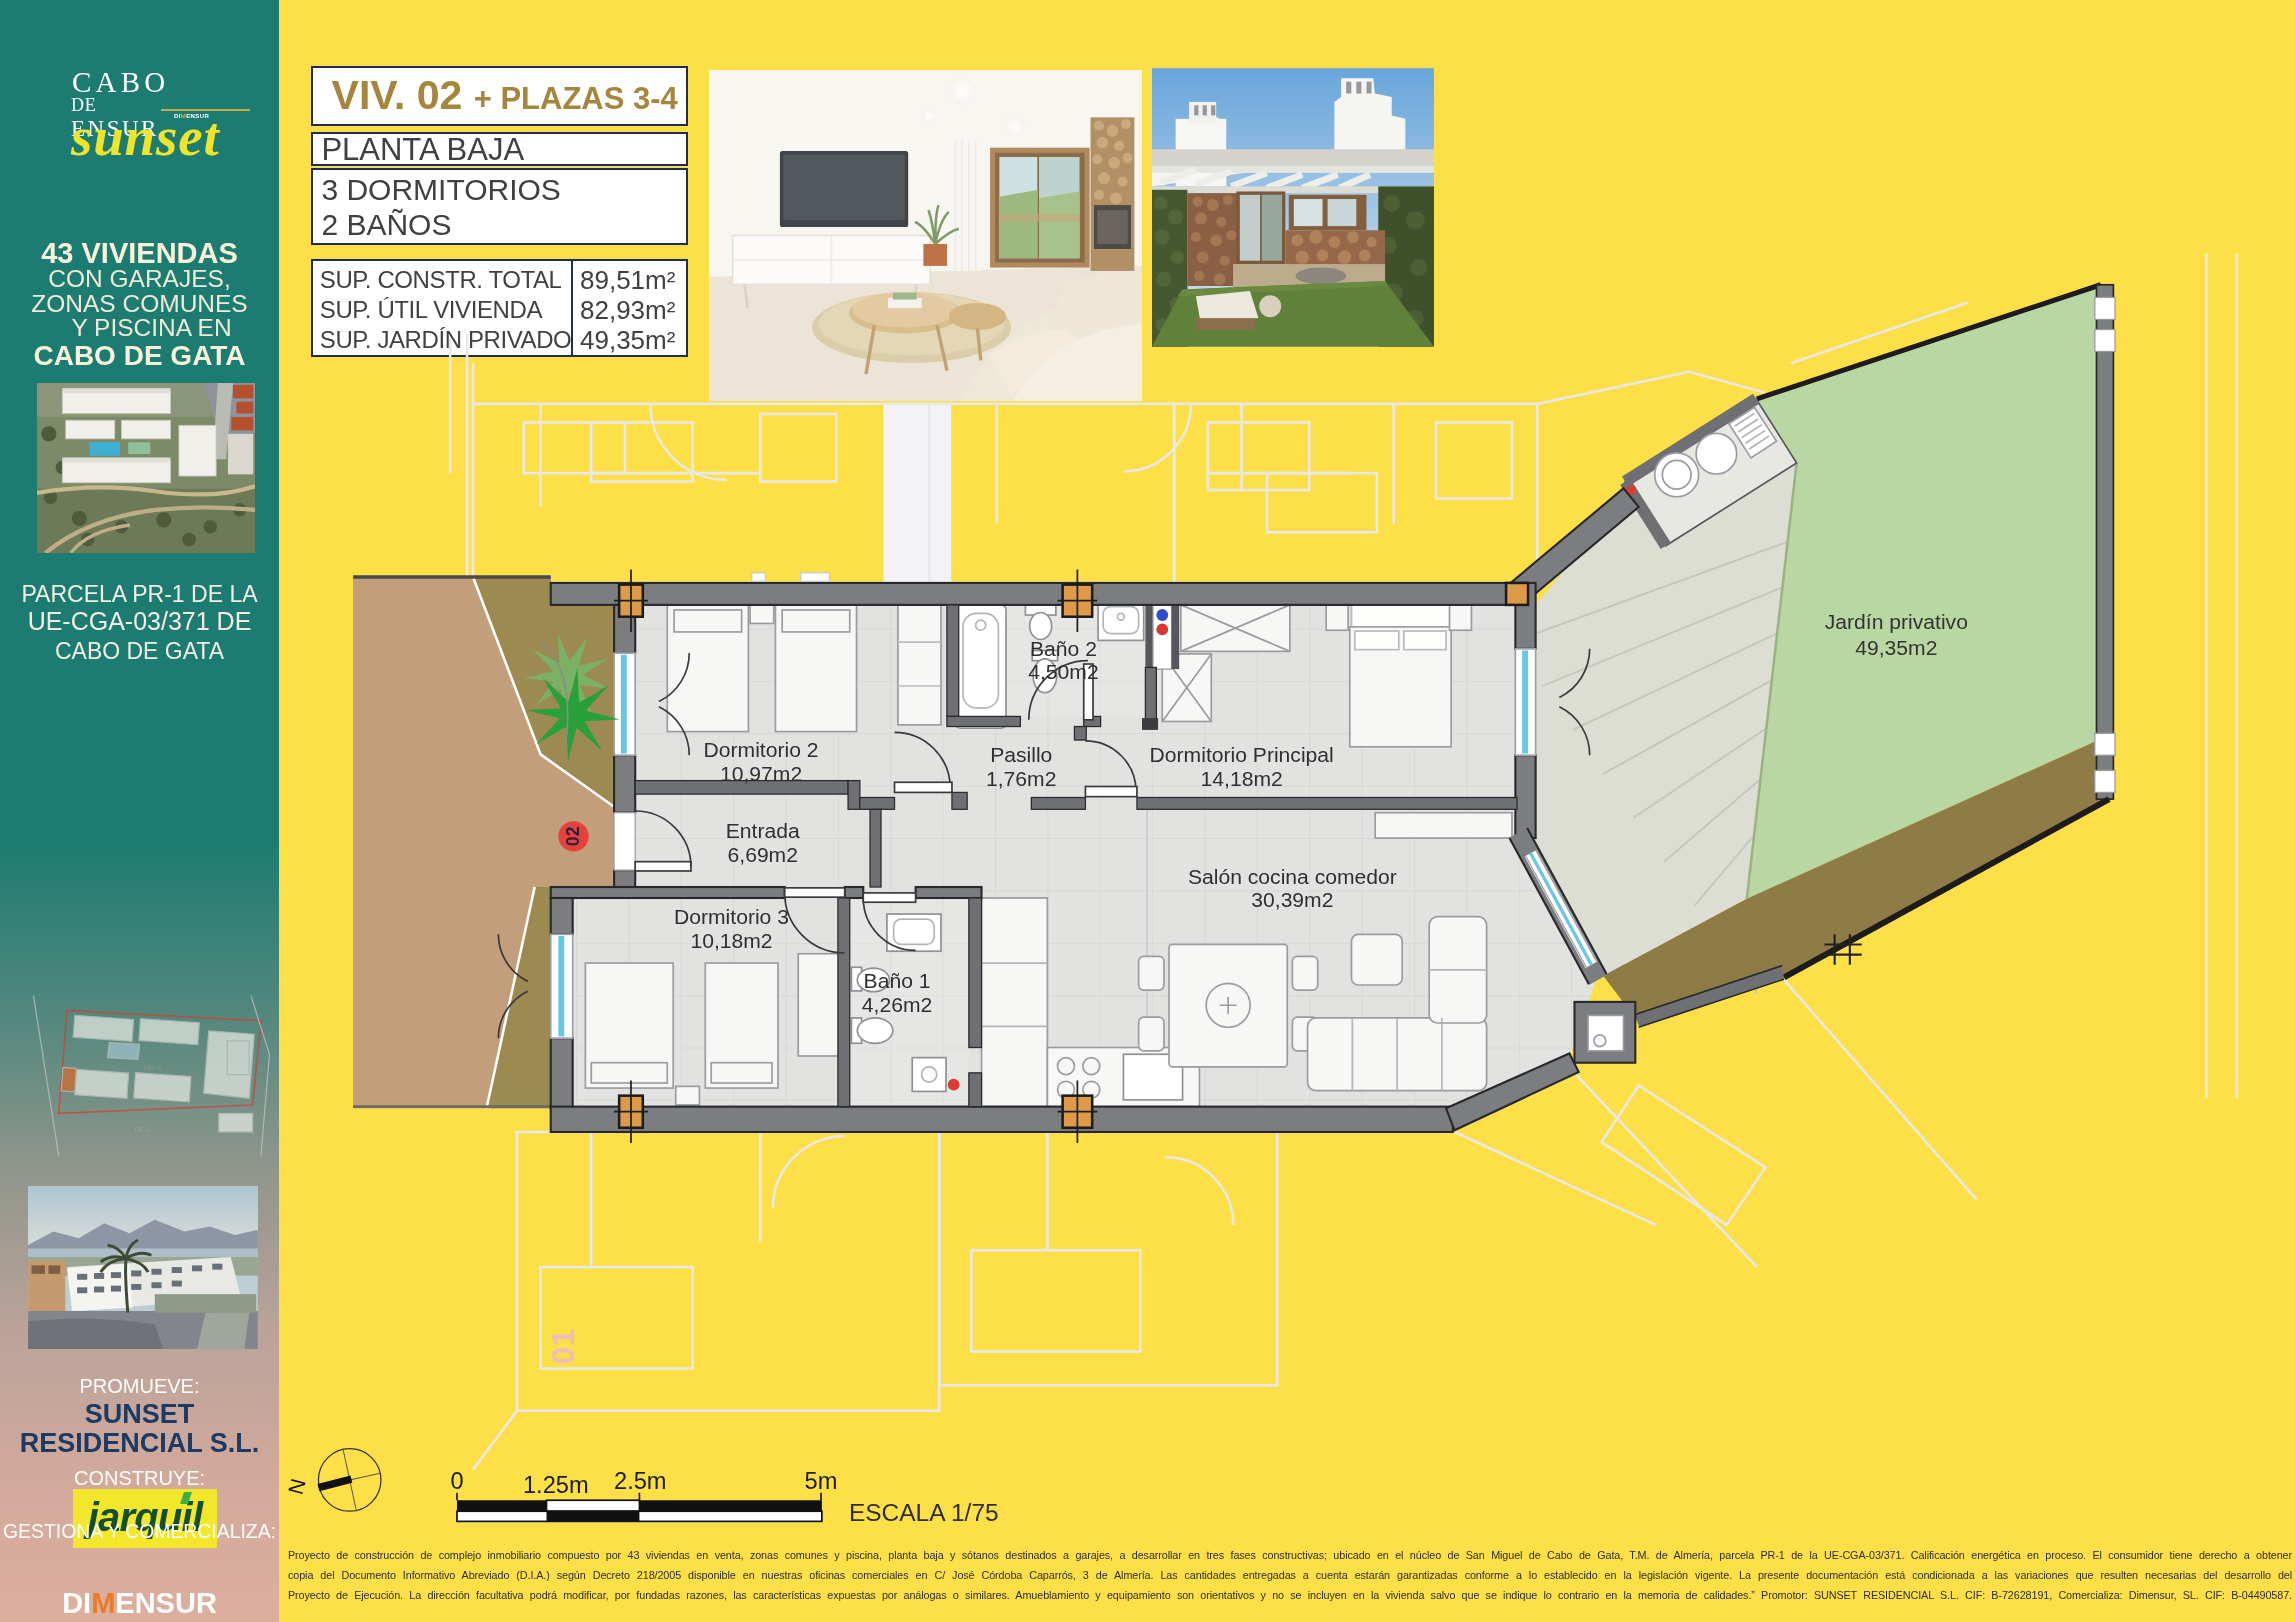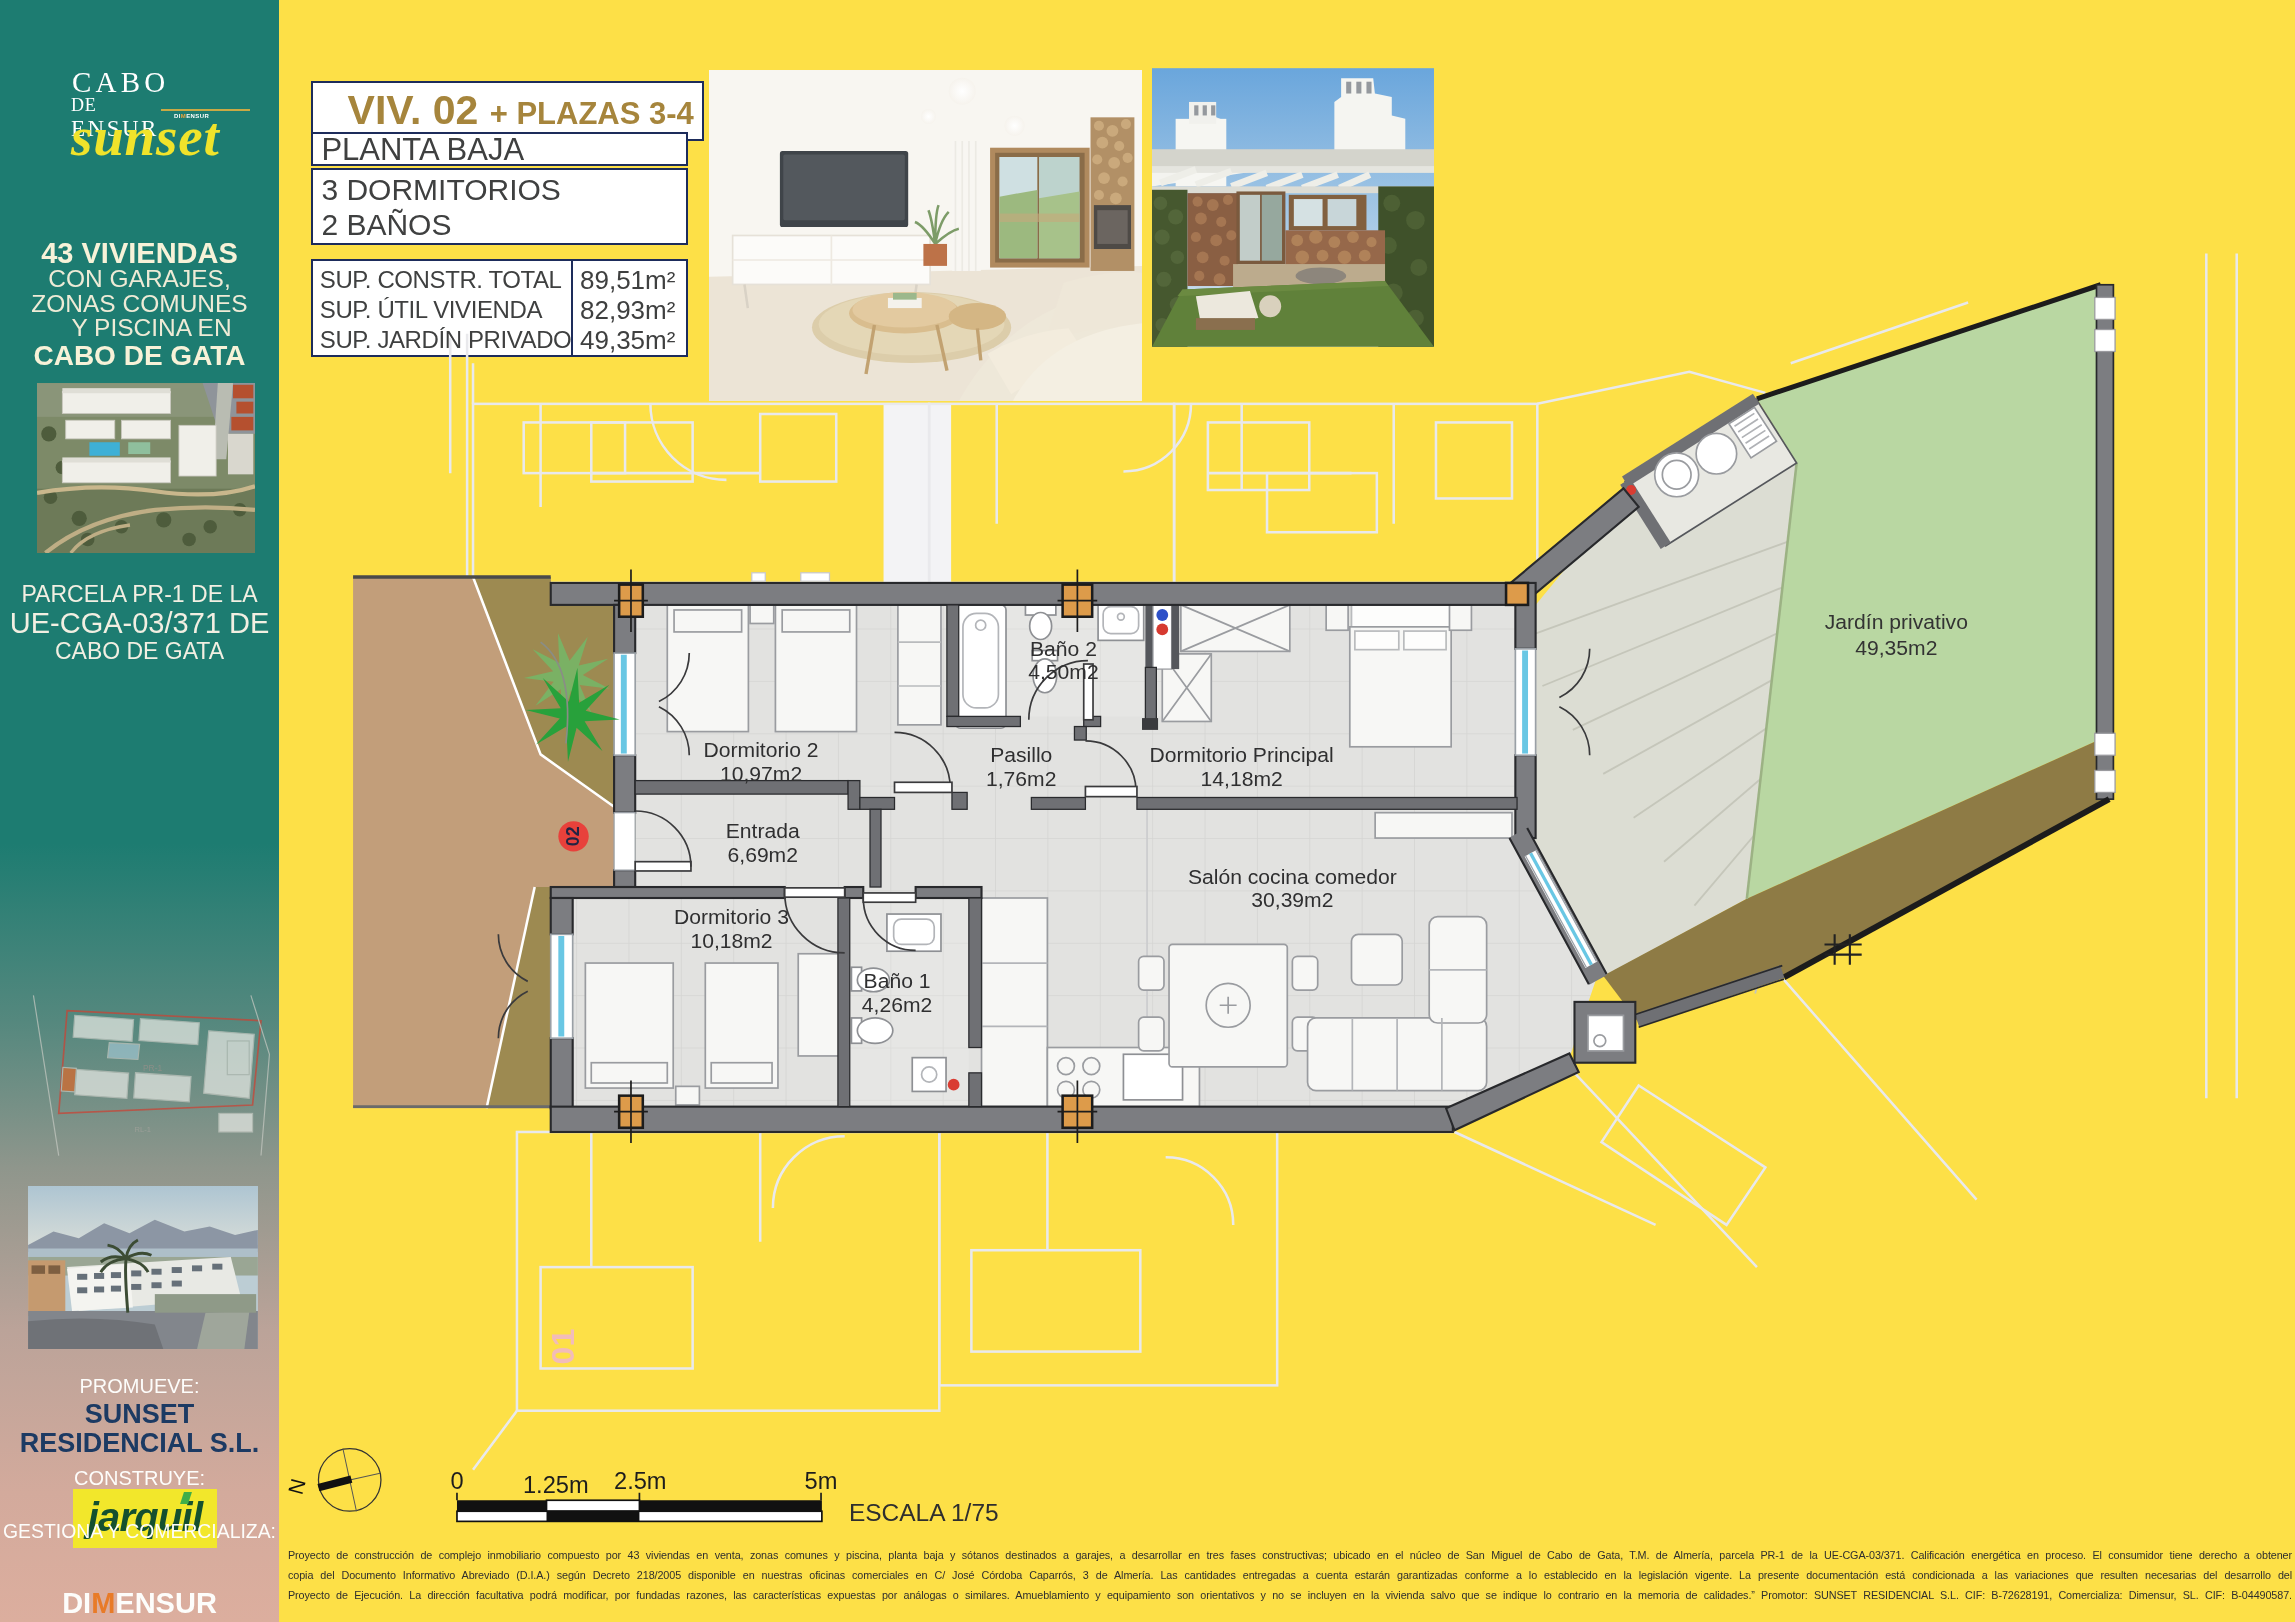--- a/index.html
+++ b/index.html
@@ -64,21 +64,21 @@
           <rect x="30" y="88" width="128" height="6"></rect>
         </g>
       <rect x="62" y="70" width="36" height="16" fill="#3eb0d6"></rect>
       <rect x="108" y="70" width="26" height="14" fill="#8fbf9d"></rect>
       <path d="M0,130 Q70,118 140,128 T258,122" stroke="#c9b78c" stroke-width="5" fill="none"></path>
       <path d="M10,201 Q60,160 140,150 Q200,144 258,150" stroke="#bfae85" stroke-width="5" fill="none"></path>
       <path d="M40,201 Q60,175 110,168" stroke="#bfae85" stroke-width="4" fill="none"></path>
     </svg>
 
     <div class="sideC abs" style="top:581px;font-size:23px;color:#f2efe2;">PARCELA PR-1 DE LA</div>
-    <div class="sideC abs" style="top:607px;font-size:29px;color:#f2efe2;">UE-CGA-03/371 DE</div>
+    <div class="sideC abs" style="top:607px;font-size:25px;color:#f2efe2;">UE-CGA-03/371 DE</div>
     <div class="sideC abs" style="top:638px;font-size:23px;color:#f2efe2;">CABO DE GATA</div>
 
     <svg class="abs" style="left:8.4px;top:987px;" width="270" height="177" viewBox="0 0 320 210">
       <g stroke="#c3c7c0" stroke-width="1.4" fill="#e7e9e4" opacity="0.72">
         <polygon points="70,28 300,40 290,140 60,150" fill="none" stroke="#cc4233" stroke-width="2"></polygon>
         <rect x="78" y="36" width="70" height="26" transform="rotate(4 113 49)"></rect>
         <rect x="156" y="40" width="70" height="26" transform="rotate(4 191 53)"></rect>
         <rect x="80" y="100" width="62" height="30" transform="rotate(4 111 115)"></rect>
         <rect x="150" y="104" width="66" height="30" transform="rotate(4 183 119)"></rect>
         <polygon points="238,52 292,56 286,132 232,126"></polygon>
@@ -137,21 +137,21 @@
     <div class="sideC abs" style="top:1375px;font-size:20px;color:#fdfdfb;">PROMUEVE:</div>
     <div class="sideC abs" style="top:1399px;font-size:27px;font-weight:bold;color:#1c3a63;">SUNSET</div>
     <div class="sideC abs" style="top:1428px;font-size:27px;font-weight:bold;color:#1c3a63;">RESIDENCIAL S.L.</div>
     <div class="sideC abs" style="top:1467px;font-size:20px;color:#fdfdfb;">CONSTRUYE:</div>
     <div class="abs" style="left:73px;top:1489px;width:144px;height:59px;background:#f2e72b;"></div>
     <div class="abs" style="left:73px;top:1489px;width:144px;height:59px;text-align:center;color:#14502f;font-weight:bold;font-style:italic;font-size:40px;line-height:56px;letter-spacing:-0.8px;">jarqu<span style="position:relative;">i<span style="position:absolute;left:0.8px;top:-3.4px;width:8.4px;height:12px;background:#3fae49;transform:skewX(-18deg);"></span></span>l</div>
     <div class="sideC abs" style="top:1520px;font-size:19.4px;color:#fdfdfb;">GESTIONA Y COMERCIALIZA:</div>
     <div class="sideC abs" style="top:1587px;font-size:29px;font-weight:bold;color:#fdfdfb;">DI<span style="color:#e87b28">M</span>ENSUR</div>
   </div>
 
-  <div class="abs" style="left:311px;top:81px;width:373px;height:56px;border:2.5px solid #1d2c5b;background:#fff;padding-left:16px;">
+  <div class="abs" style="left:311px;top:66px;width:373px;height:56px;border:2.5px solid #1d2c5b;background:#fff;">
     <div style="margin:5px 0 0 18.6px;font-weight:bold;color:#a6853c;font-size:41px;line-height:44px;">VIV. 02 <span style="font-size:31px;">+ PLAZAS 3-4</span></div>
   </div>
   <div class="abs" style="left:311px;top:132px;width:373px;height:30px;border:2.5px solid #1d2c5b;background:#fff;">
     <div style="margin:0px 0 0 8.4px;color:#3f4040;font-size:31px;line-height:32px;">PLANTA BAJA</div>
   </div>
   <div class="abs" style="left:311px;top:168px;width:373px;height:73px;border:2.5px solid #1d2c5b;background:#fff;">
     <div style="margin:1.7px 0 0 8.4px;color:#3f4040;font-size:30px;line-height:35px;">3 DORMITORIOS<br>2 BAÑOS</div>
   </div>
   <div class="abs" style="left:311px;top:259px;width:373px;height:94px;border:2.5px solid #1d2c5b;background:#fff;">
     <div class="abs" style="left:258px;top:0;width:0;height:94px;border-left:2.5px solid #1d2c5b;"></div>

